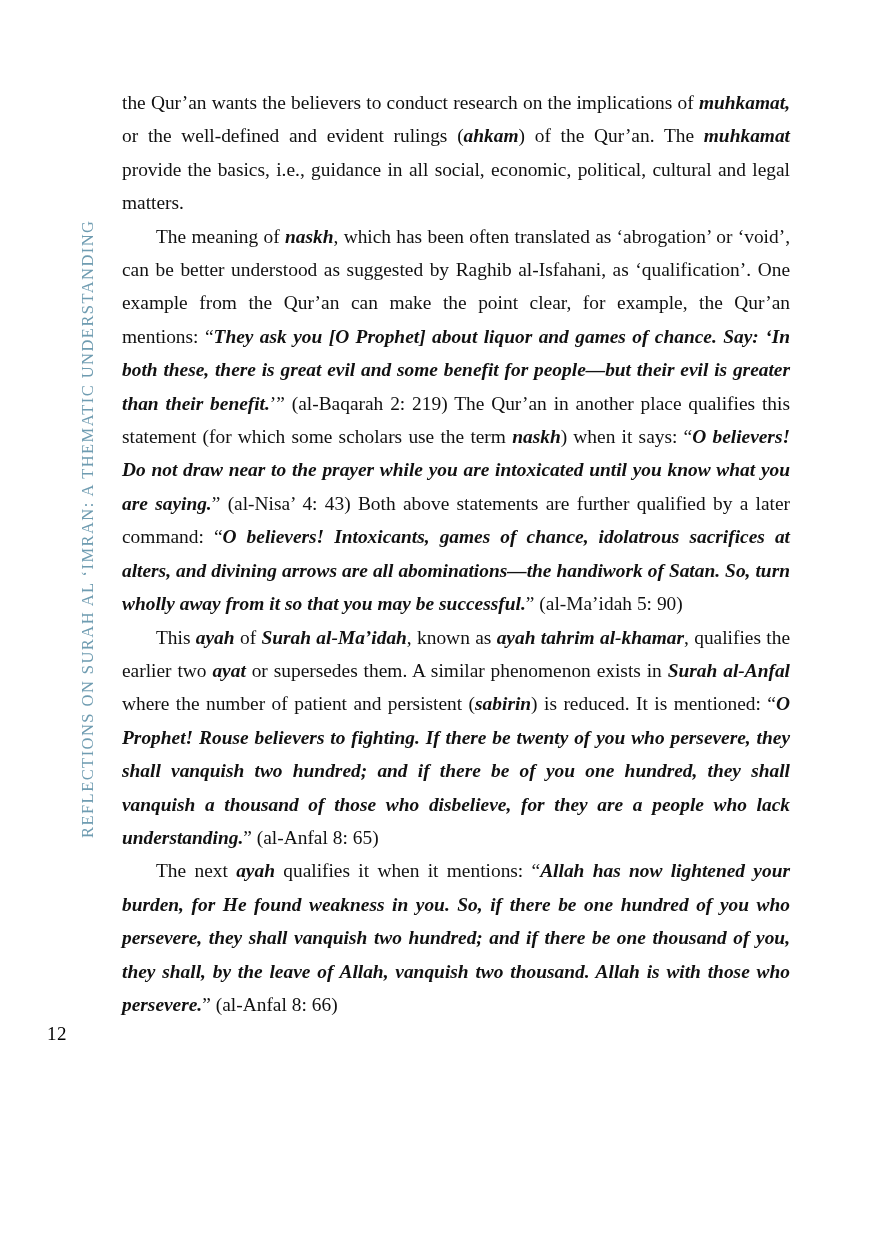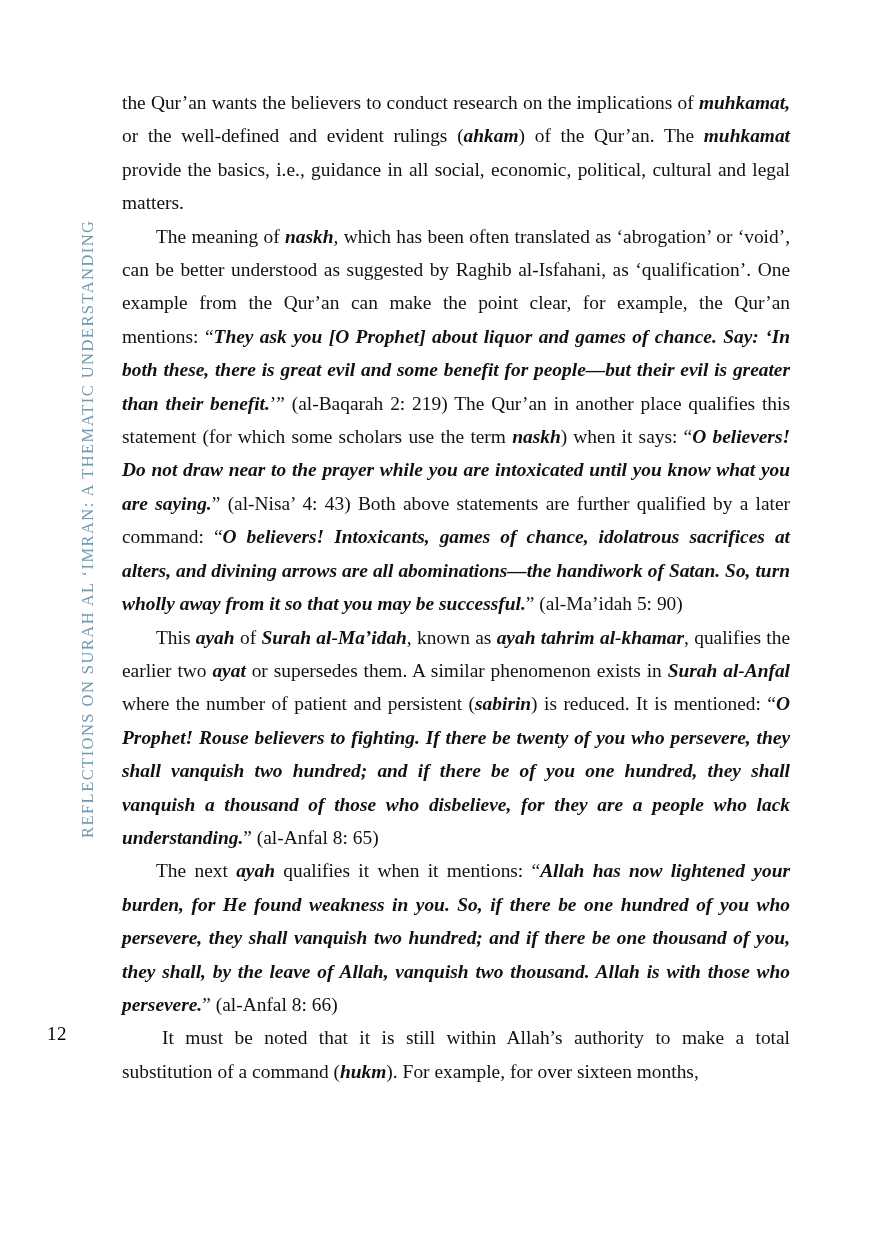--- a/index.html
+++ b/index.html
@@ -75,16 +75,15 @@
 
   <div class="running-head">Reflections on Surah Al ‘Imran: A Thematic Understanding</div>
 
   <div class="folio">12</div>
 
   <div class="textblock">
     <p class="para"><span class="rm">the Qur’an wants the believers to conduct research on the implications of </span><span class="it">muhkamat,</span><span class="rm"> or the well-defined and evident rulings (</span><span class="it">ahkam</span><span class="rm">) of the Qur’an. The </span><span class="it">muhkamat</span><span class="rm"> provide the basics, i.e., guidance in all social, economic, political, cultural and legal matters.</span></p>
     <p class="para indent-sm"><span class="rm">The meaning of </span><span class="it">naskh</span><span class="rm">, which has been often translated as ‘abrogation’ or ‘void’, can be better understood as suggested by Raghib al-Isfahani, as ‘qualification’. One example from the Qur’an can make the point clear, for example, the Qur’an mentions: “</span><span class="it">They ask you [O Prophet] about liquor and games of chance. Say: ‘In both these, there is great evil and some benefit for people—but their evil is greater than their benefit.</span><span class="rm">’” (al-Baqarah 2: 219) The Qur’an in another place qualifies this statement (for which some scholars use the term </span><span class="it">naskh</span><span class="rm">) when it says: “</span><span class="it">O believers! Do not draw near to the prayer while you are intoxicated until you know what you are saying.</span><span class="rm">” (al-Nisa’ 4: 43) Both above statements are further qualified by a later command: “</span><span class="it">O believers! Intoxicants, games of chance, idolatrous sacrifices at alters, and divining arrows are all abominations—the handiwork of Satan. So, turn wholly away from it so that you may be successful.</span><span class="rm">” (al-Ma’idah 5: 90)</span></p>
     <p class="para indent-sm"><span class="rm">This </span><span class="it">ayah</span><span class="rm"> of </span><span class="it">Surah al-Ma’idah</span><span class="rm">, known as </span><span class="it">ayah tahrim al-khamar</span><span class="rm">, qualifies the earlier two </span><span class="it">ayat</span><span class="rm"> or supersedes them. A similar phenomenon exists in </span><span class="it">Surah al-Anfal</span><span class="rm"> where the number of patient and persistent (</span><span class="it">sabirin</span><span class="rm">) is reduced. It is mentioned: “</span><span class="it">O Prophet! Rouse believers to fighting. If there be twenty of you who persevere, they shall vanquish two hundred; and if there be of you one hundred, they shall vanquish a thousand of those who disbelieve, for they are a people who lack understanding.</span><span class="rm">” (al-Anfal 8: 65)</span></p>
     <p class="para indent-sm"><span class="rm">The next </span><span class="it">ayah</span><span class="rm"> qualifies it when it mentions: “</span><span class="it">Allah has now lightened your burden, for He found weakness in you. So, if there be one hundred of you who persevere, they shall vanquish two hundred; and if there be one thousand of you, they shall, by the leave of Allah, vanquish two thousand. Allah is with those who persevere.</span><span class="rm">” (al-Anfal 8: 66)</span></p>
-    <p class="para indent-lg"><span class="rm">It must be noted that it is still within Allah’s authority to make a total substitution of a command (</span><span class="it">hukm</span><span class="rm">). For example, for over sixteen months,</span></p>
   </div>
 
 </div>
 
 </body></html>

